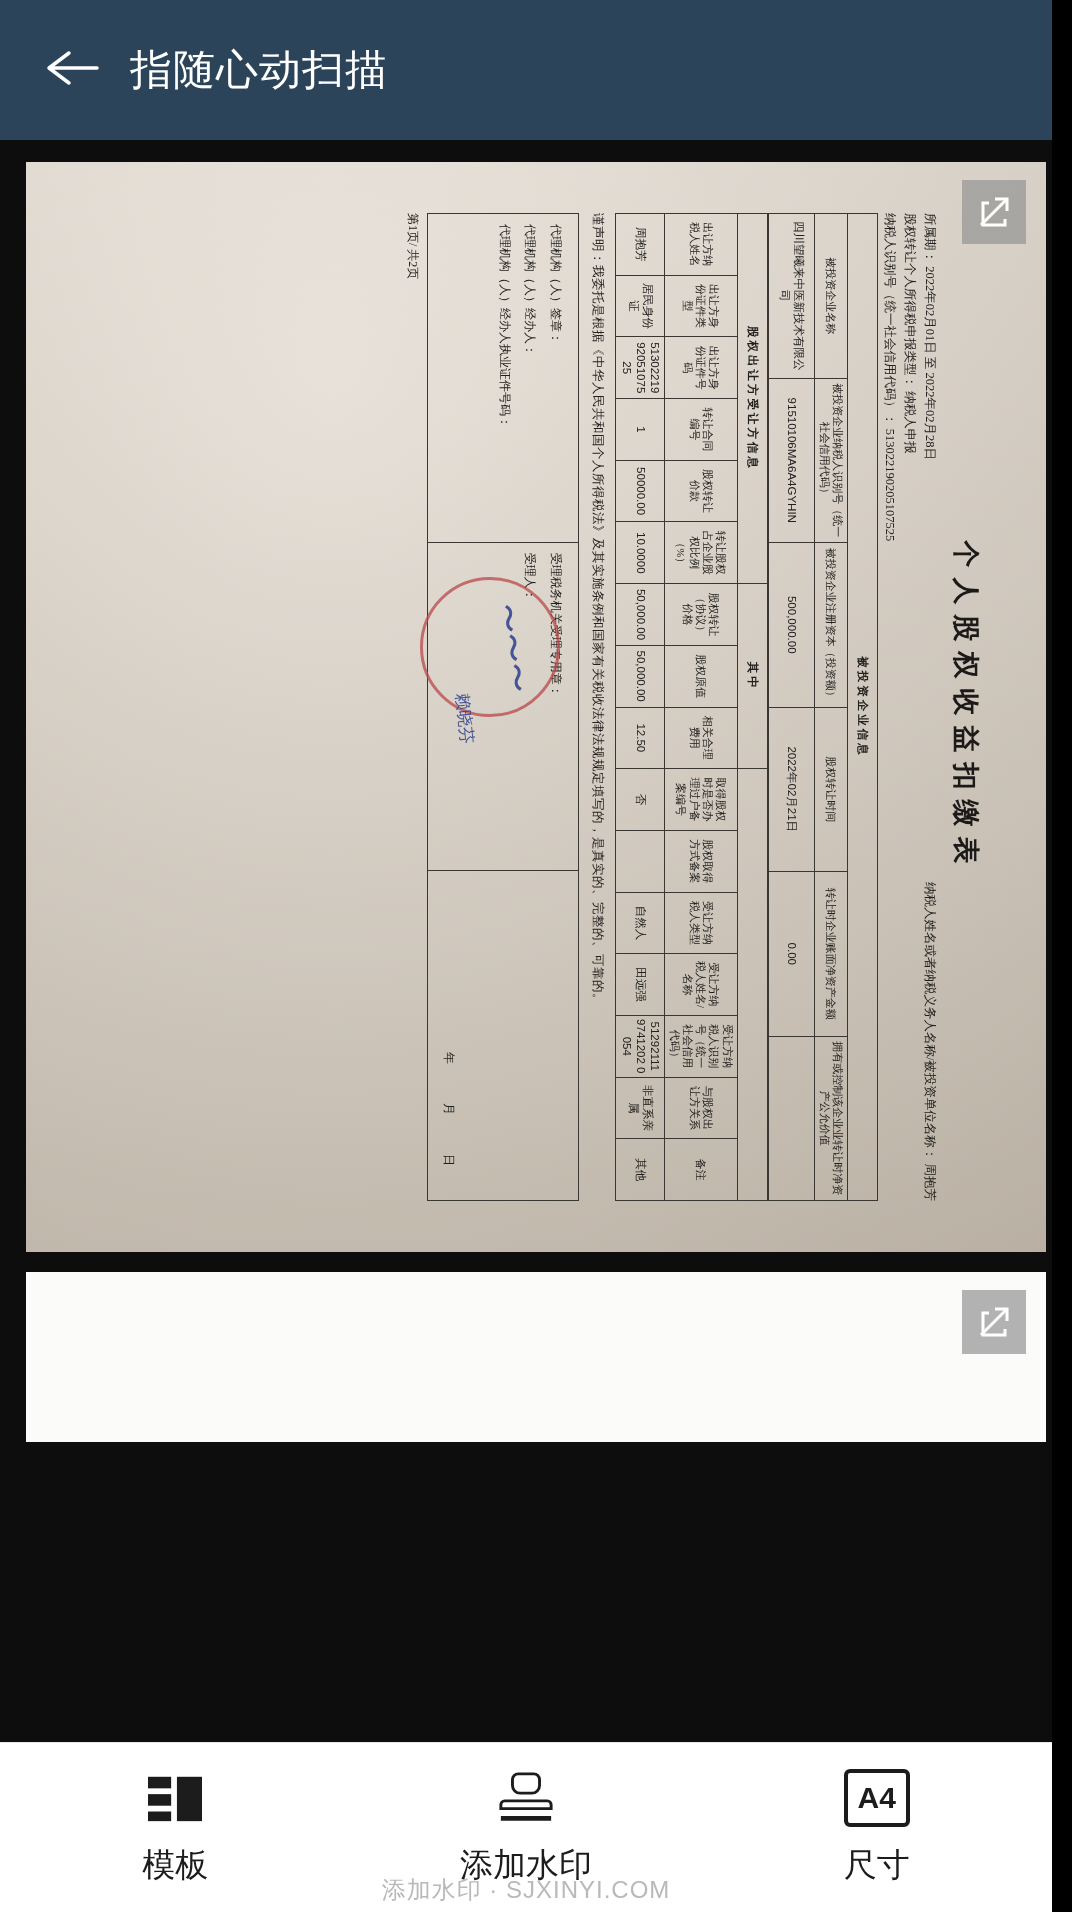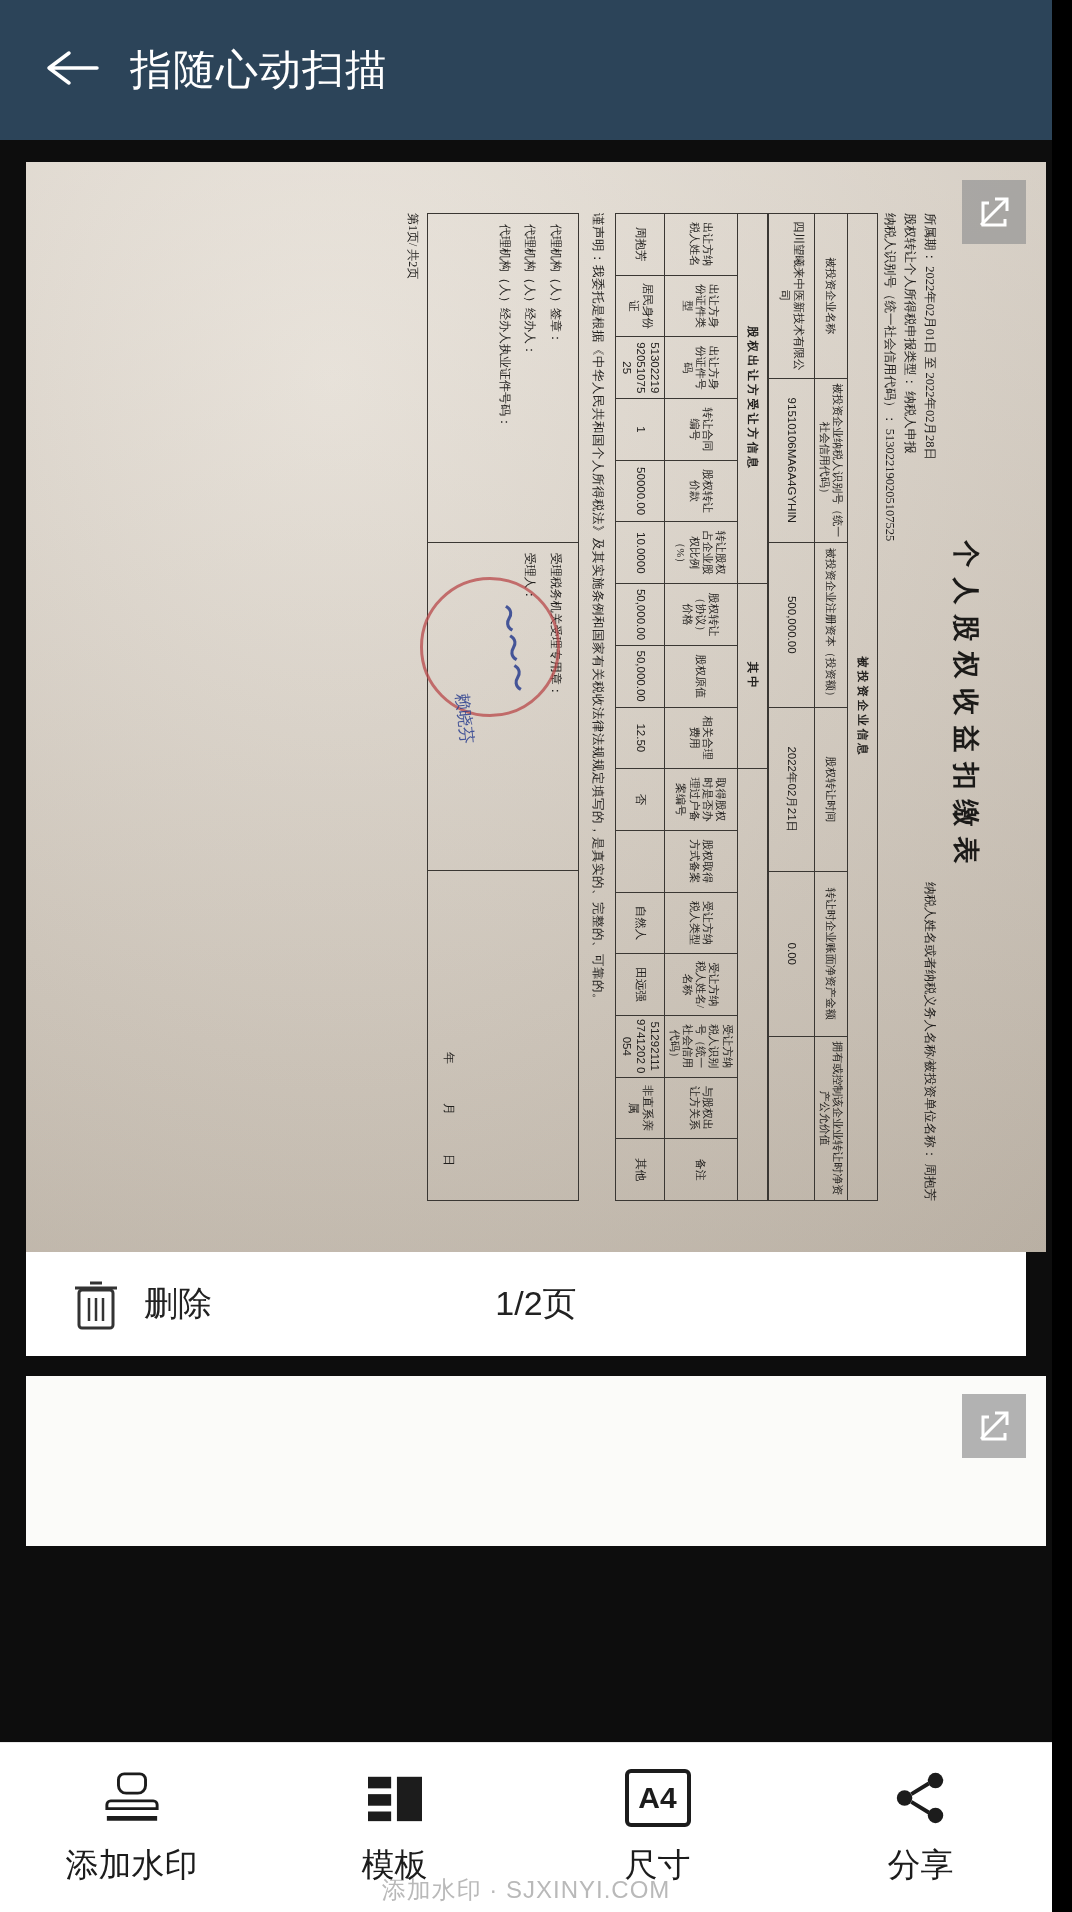--- a/index.html
+++ b/index.html
@@ -398,86 +398,61 @@
             <div class="sign-cell">
               <div class="dateline">年 月 日</div>
             </div>
           </div>
 
           <div class="page-foot">第1页/ 共2页</div>
         </div>
       </div>
     </div>
 
-    <div class="pager-bar" style="margin-top:0;">
-      <div class="del-group">
-        <span class="trash">
-          <svg viewBox="0 0 48 56" aria-hidden="true">
-            <rect x="7" y="14" width="34" height="38" rx="3" stroke="#333" stroke-width="3" fill="none"></rect>
-            <path d="M3 12 H45" stroke="#333" stroke-width="3"></path>
-            <path d="M18 7 H30" stroke="#333" stroke-width="3"></path>
-            <path d="M17 22 V45 M24 22 V45 M31 22 V45" stroke="#333" stroke-width="2.5"></path>
-          </svg>
-        </span>
-        <span class="del-label">删除</span>
-      </div>
-      <div class="pager-center">1/2页</div>
-    </div>
 
     <div class="page-card second" style="margin-top:20px;">
       <div class="edit-badge">
         <svg viewBox="0 0 36 36" aria-hidden="true">
           <path d="M5 31 L31 5" stroke="#ffffff" stroke-width="3" fill="none"></path>
           <path d="M19 5 H31 V17" stroke="#ffffff" stroke-width="3" fill="none"></path>
           <path d="M13 9 H7 V31 H29 V25" stroke="#ffffff" stroke-width="3" fill="none"></path>
         </svg>
       </div>
     </div>
 
   </div>
 
   <div class="toolbar">
-
-    <div class="tb-item">
-      <span class="tb-ico">
-        <svg viewBox="0 0 60 62" width="58" height="60" aria-hidden="true">
-          <path d="M22 6 h16 a6 6 0 0 1 6 6 v6 a8 8 0 0 1 -8 8 h-12 a8 8 0 0 1 -8 -8 v-6 a6 6 0 0 1 6 -6 z" stroke="#1c1c1c" stroke-width="3" fill="none"></path>
-          <path d="M8 34 h44 a4 4 0 0 1 4 4 v4 H4 v-4 a4 4 0 0 1 4 -4 z" stroke="#1c1c1c" stroke-width="3" fill="none"></path>
-          <path d="M4 52 H56" stroke="#1c1c1c" stroke-width="5"></path>
-        </svg>
-      </span>
-      <span class="tb-label">添加水印</span>
-    </div>
 
     <div class="tb-item">
       <span class="tb-ico">
         <svg viewBox="0 0 62 56" width="60" height="54" aria-hidden="true">
           <rect x="3" y="6" width="24" height="12" fill="#1c1c1c"></rect>
           <rect x="3" y="24" width="24" height="12" fill="#1c1c1c"></rect>
           <rect x="3" y="42" width="24" height="10" fill="#1c1c1c"></rect>
           <rect x="33" y="6" width="26" height="46" fill="#1c1c1c"></rect>
         </svg>
       </span>
       <span class="tb-label">模板</span>
     </div>
 
     <div class="tb-item">
       <span class="tb-ico">
+        <svg viewBox="0 0 60 62" width="58" height="60" aria-hidden="true">
+          <path d="M22 6 h16 a6 6 0 0 1 6 6 v6 a8 8 0 0 1 -8 8 h-12 a8 8 0 0 1 -8 -8 v-6 a6 6 0 0 1 6 -6 z" stroke="#1c1c1c" stroke-width="3" fill="none"></path>
+          <path d="M8 34 h44 a4 4 0 0 1 4 4 v4 H4 v-4 a4 4 0 0 1 4 -4 z" stroke="#1c1c1c" stroke-width="3" fill="none"></path>
+          <path d="M4 52 H56" stroke="#1c1c1c" stroke-width="5"></path>
+        </svg>
+      </span>
+      <span class="tb-label">添加水印</span>
+    </div>
+
+    <div class="tb-item">
+      <span class="tb-ico">
         <span class="a4box">A4</span>
       </span>
       <span class="tb-label">尺寸</span>
     </div>
 
-    <div class="tb-item">
-      <span class="tb-ico">
-        <svg viewBox="0 0 60 60" width="58" height="58" aria-hidden="true">
-          <circle cx="45" cy="12" r="8" fill="#1c1c1c"></circle>
-          <circle cx="13" cy="30" r="8" fill="#1c1c1c"></circle>
-          <circle cx="45" cy="48" r="8" fill="#1c1c1c"></circle>
-          <path d="M20 26 L38 15 M20 34 L38 45" stroke="#1c1c1c" stroke-width="4"></path>
-        </svg>
-      </span>
-      <span class="tb-label">分享</span>
-    </div>
   </div>
 
   <div class="watermark-note">添加水印 · SJXINYI.COM</div>
 </div>
 
 </body></html>

